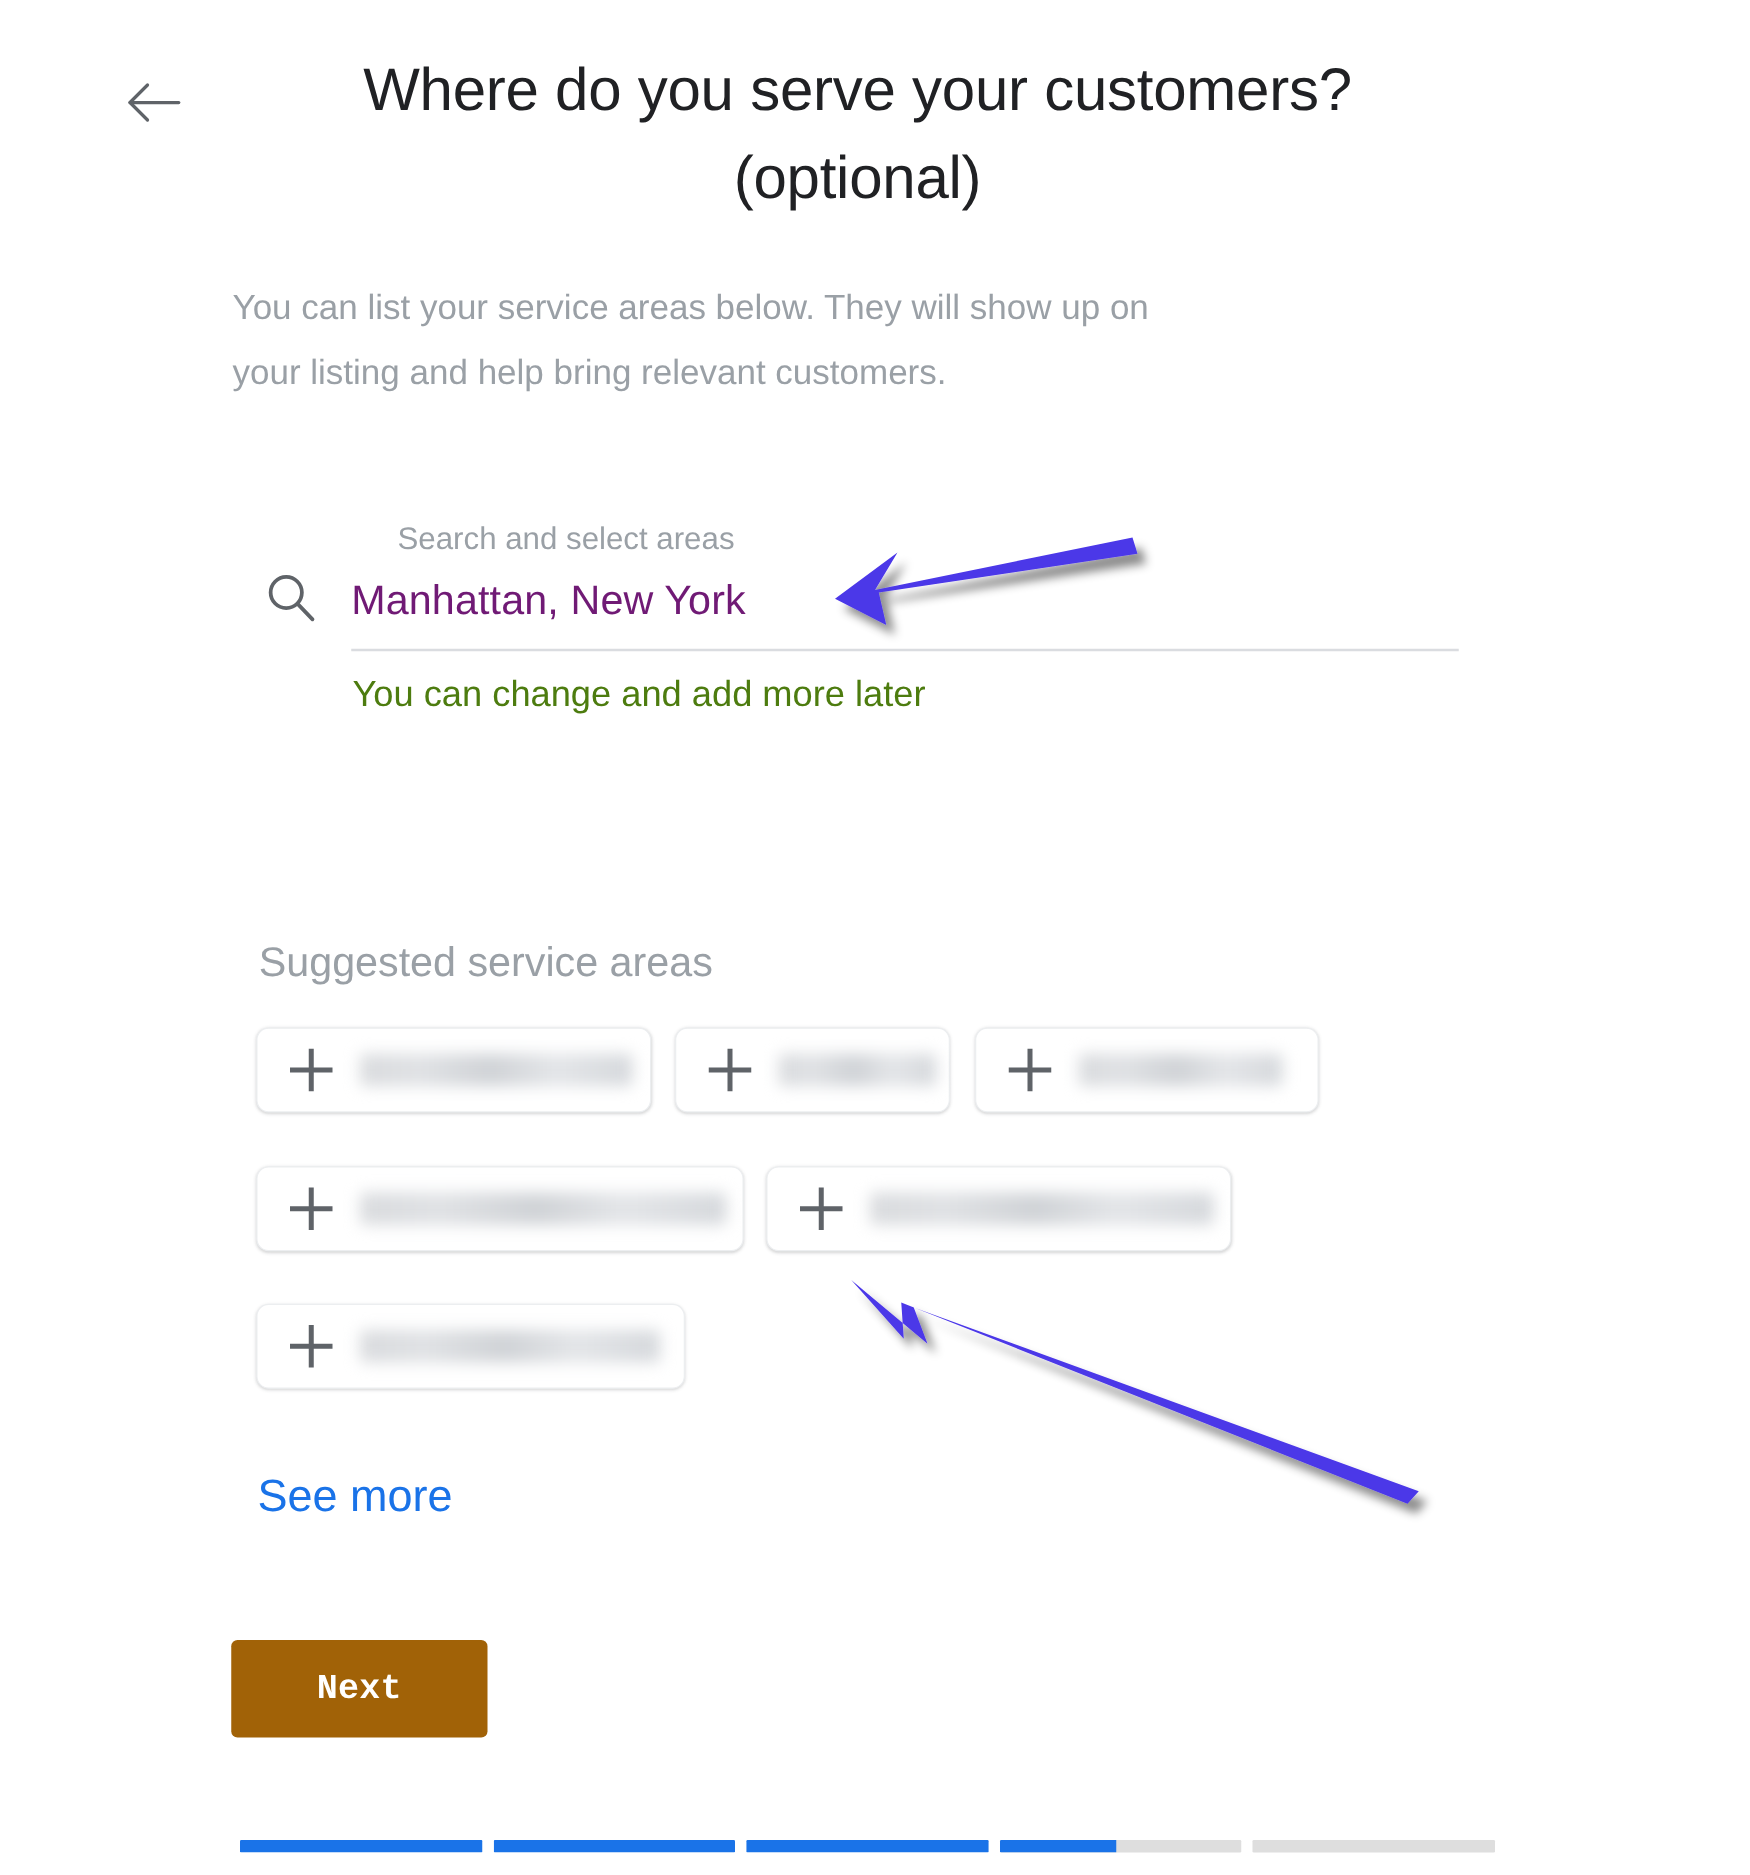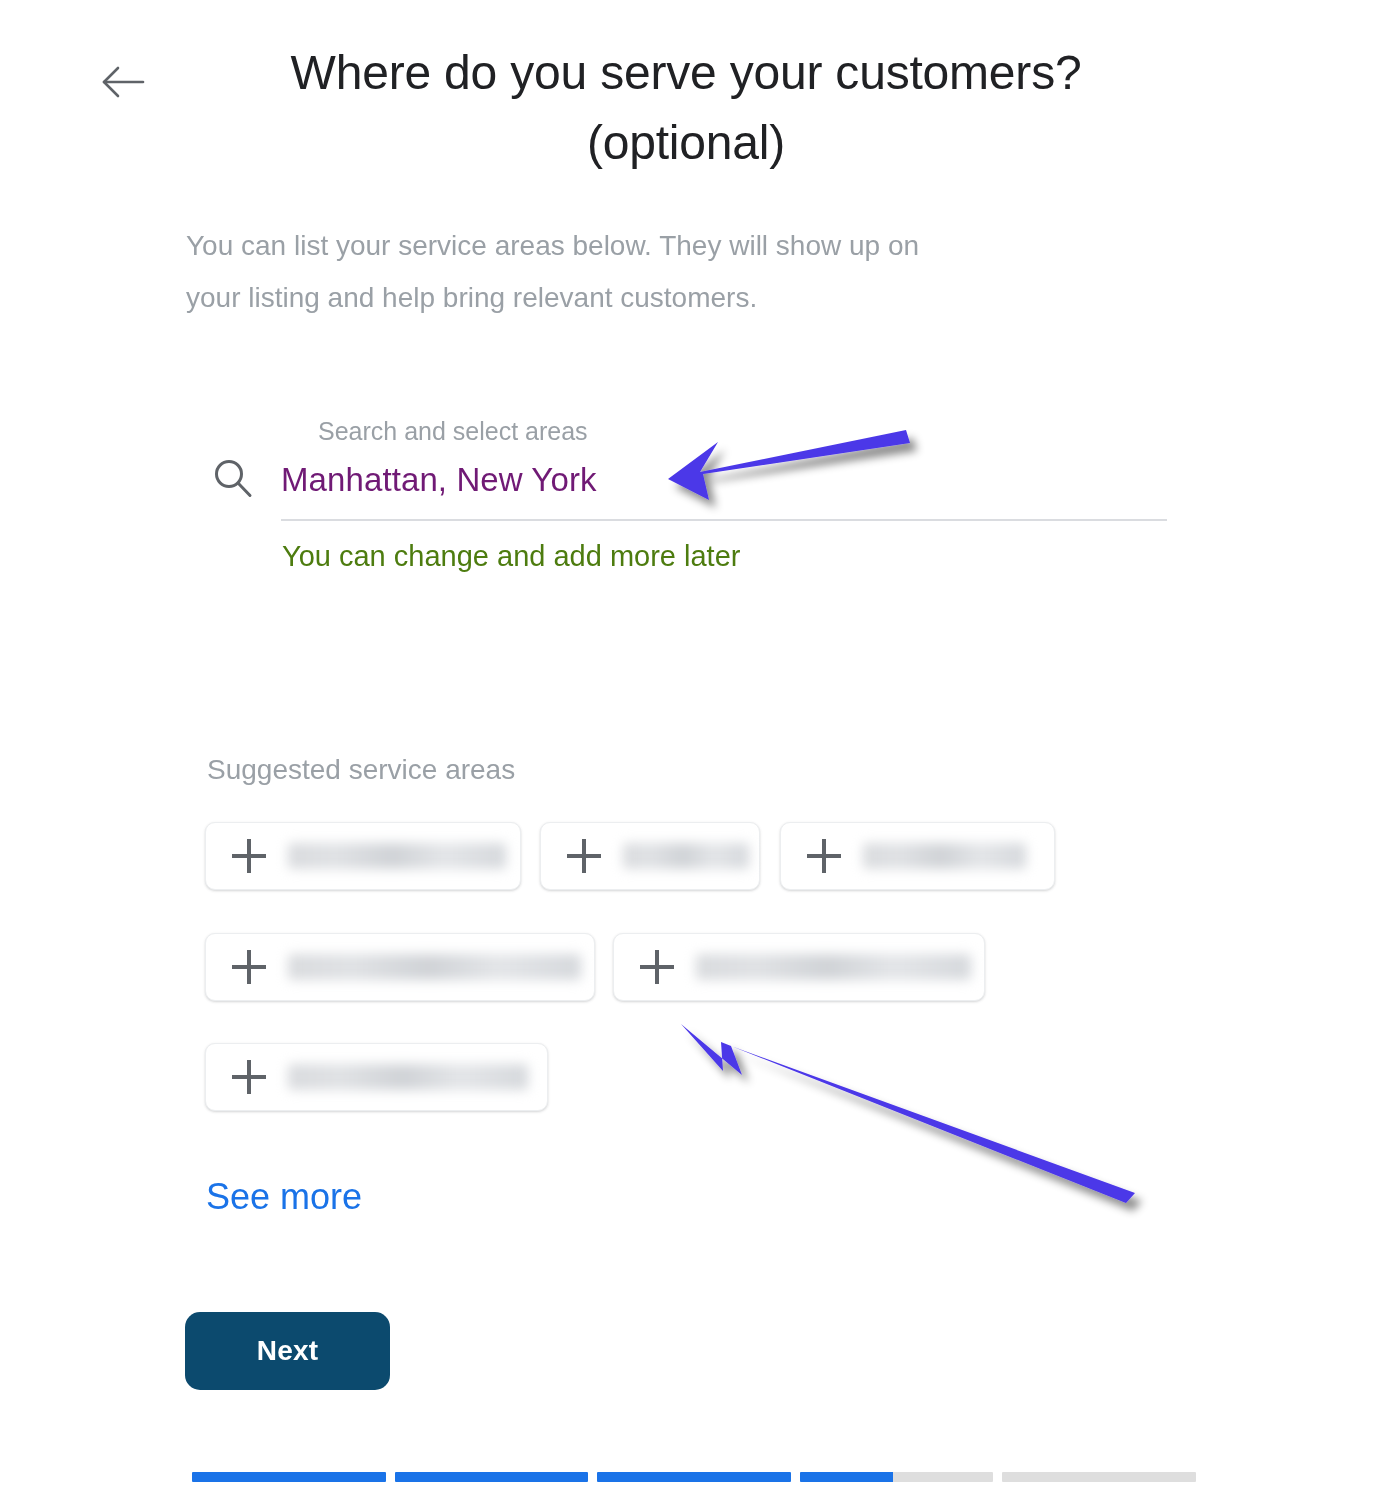--- a/index.html
+++ b/index.html
@@ -115,21 +115,21 @@
     font-size: 29px;
     line-height: 34px;
     color: #4d7c0f;
   }
 
   
   .suggest-title {
     position: absolute;
     left: 207px;
     top: 752px;
-    font-size: 28px;
+    font-size: 33px;
     line-height: 36px;
     color: #9aa0a6;
   }
 
   .chips-area {
     position: absolute;
     left: 0;
     top: 0;
     width: 1400px;
     height: 1500px;
@@ -191,27 +191,27 @@
     text-decoration: none;
   }
 
   
   .next-btn {
     position: absolute;
     left: 185px;
     top: 1312px;
     width: 205px;
     height: 78px;
-    background: #0c4a6e;
+    background: #a16207;
     border: none;
-    border-radius: 15px;
+    border-radius: 5px;
     color: #ffffff;
     font-size: 28px;
     font-weight: 700;
-    font-family: Liberation Sans, sans-serif;
+    font-family: Liberation Mono, monospace;
     letter-spacing: 0.2px;
     cursor: pointer;
   }
 
   
   .progress-wrap {
     position: absolute;
     left: 192px;
     top: 1472px;
     width: 1004px;

